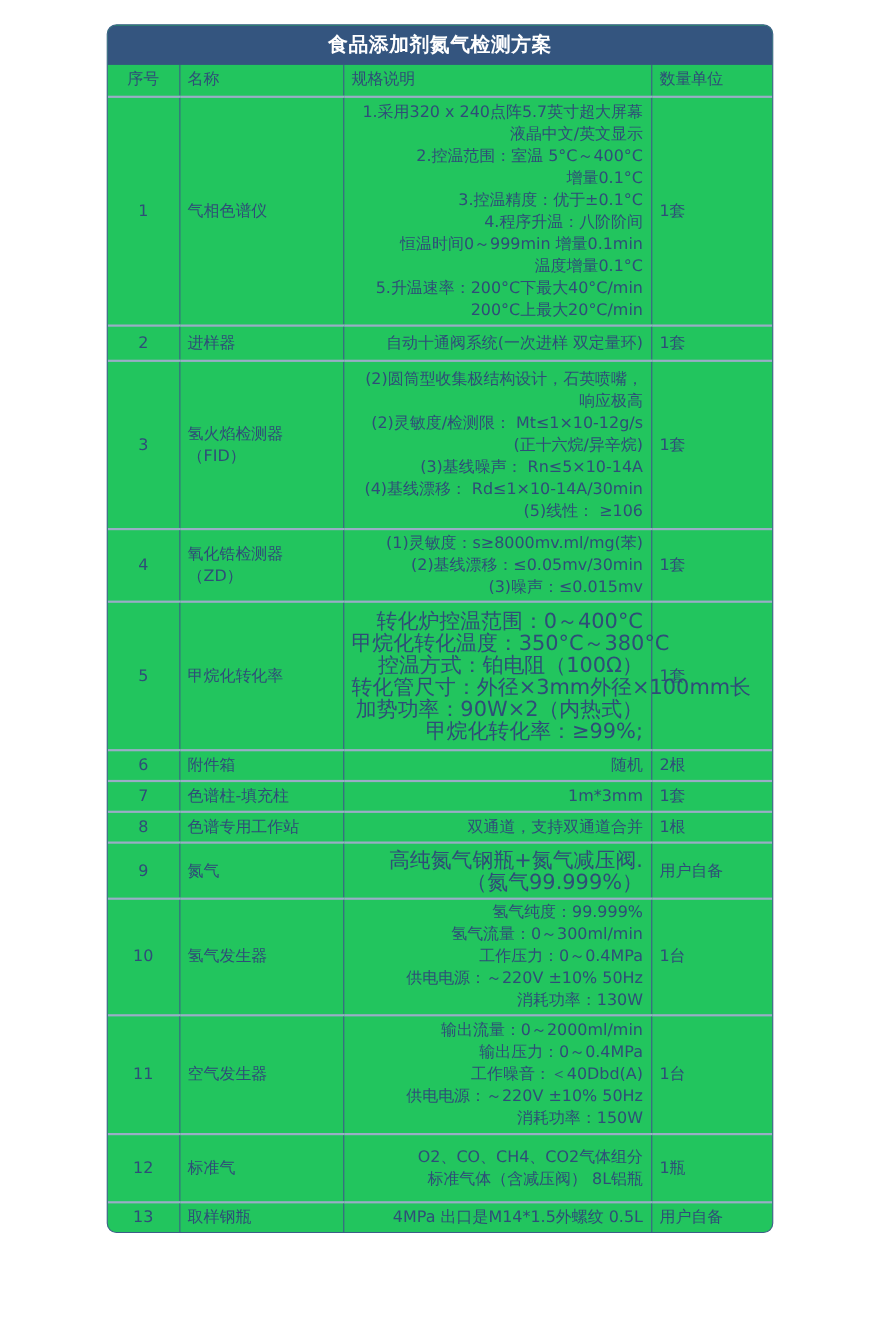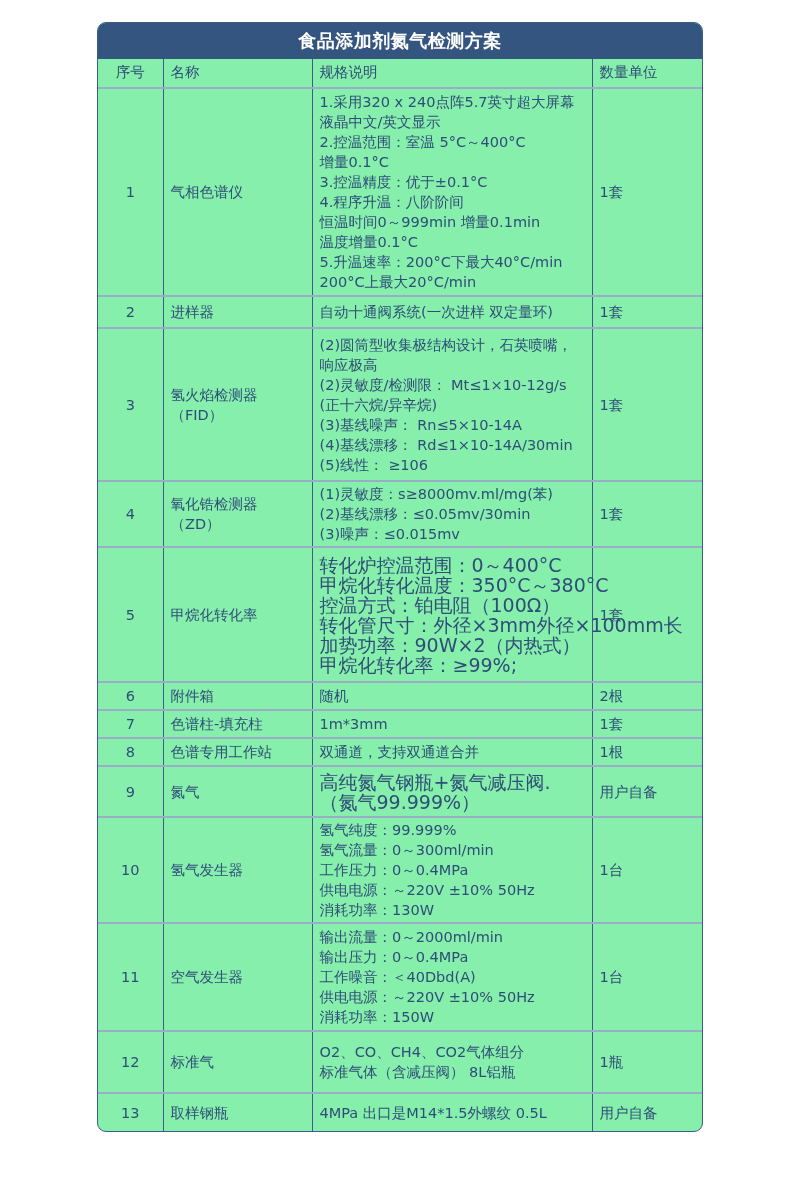--- a/index.html
+++ b/index.html
@@ -1,39 +1,39 @@
 <!DOCTYPE html>
 <html><head>
 <meta charset="utf-8">
 <style>
   html, body { margin: 0; padding: 0; background: #ffffff; }
   body { width: 790px; height: 1197px; position: relative; font-family: "DejaVu Sans", "Liberation Sans", sans-serif; color: #2f4d78; }
   .sheet {
     position: absolute; left: 97px; top: 22px; width: 604px;
-    border: 1.5px solid #3d5d88; border-radius: 9px; overflow: hidden; background: #86efac;
+    border: 1.5px solid #3d5d88; border-radius: 9px; overflow: hidden; background: #22c55e;
   }
   .title {
     height: 36px; background: #34557f; color: #ffffff;
     font-family: "DejaVu Serif", "Liberation Serif", serif; font-weight: bold;
     font-size: 18px; line-height: 36px; text-align: center; letter-spacing: 0.5px;
   }
   table { border-collapse: collapse; width: 100%; table-layout: fixed; }
   col.c1 { width: 65px; } col.c2 { width: 149px; } col.c3 { width: 280px; } col.c4 { width: 110px; }
   td, th {
     border-right: 1.5px solid #3d5d88; border-bottom: 2px solid #9aadc6;
     padding: 0 7px; font-size: 14.5px; font-weight: normal; vertical-align: middle;
     text-align: left; line-height: 20px; color: #2f4d78;
   }
   td:last-child, th:last-child { border-right: none; }
   tr:last-child td { border-bottom: none; }
   th { height: 28px; border-bottom: 2px solid #9aadc6; font-family: Liberation Mono, monospace; }
   td.num, th.num { text-align: center; }
   td.spec { font-size: 14.5px; padding: 2px 7px 2px 7px; }
   td.spec.small { font-size: 19px; }
-  .line { display: block; white-space: nowrap; }
+  .line { display: block; white-space: nowrap; text-align: right; }
 </style>
 </head>
 <body>
 
 <div class="sheet">
   <div class="title">食品添加剂氮气检测方案</div>
   <table>
     <colgroup>
         <col class="c1">
         <col class="c2">
@@ -170,21 +170,21 @@
         </tr>
         <tr style="height: 62px;">
           <td class="num">12</td>
           <td>标准气</td>
           <td class="spec">
             <span class="line">O2、CO、CH4、CO2气体组分</span>
             <span class="line">标准气体（含减压阀） 8L铝瓶</span>
           </td>
           <td>1瓶</td>
         </tr>
-        <tr style="height: 38px;">
+        <tr style="height: 27px;">
           <td class="num">13</td>
           <td>取样钢瓶</td>
           <td class="spec">
             <span class="line">4MPa 出口是M14*1.5外螺纹 0.5L</span>
           </td>
           <td>用户自备</td>
         </tr>
       </tbody>
   </table>
 </div>

